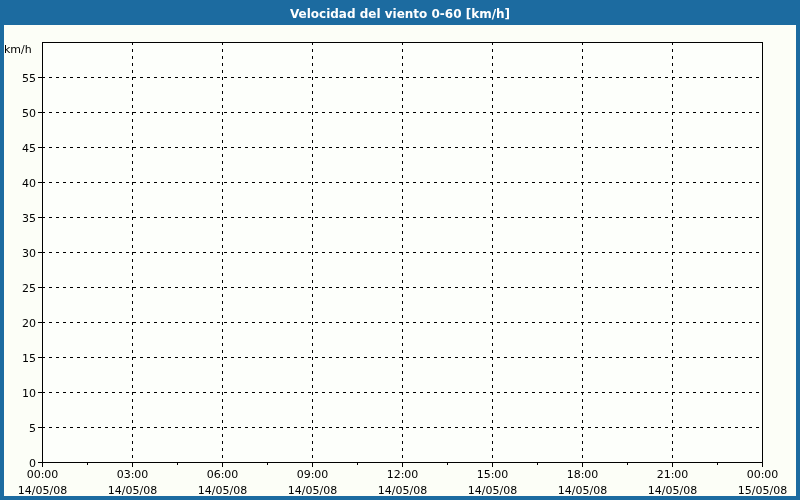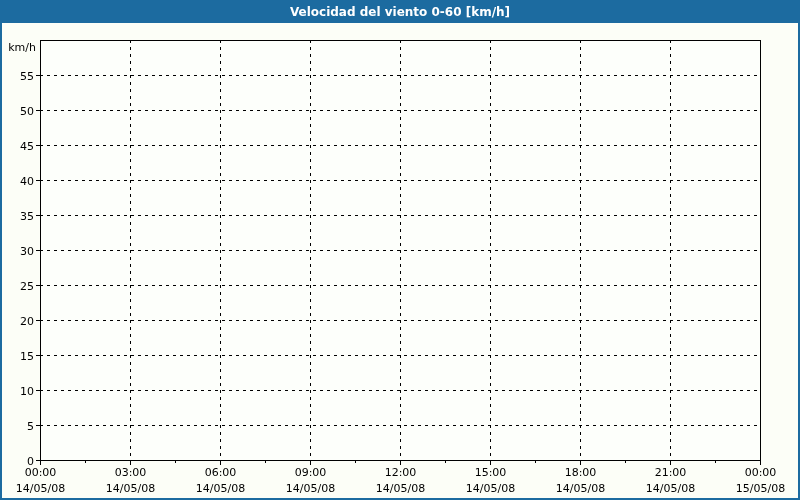--- a/index.html
+++ b/index.html
@@ -6,21 +6,21 @@
     margin: 0;
     padding: 0;
     background: #ffffff;
     font-family: "DejaVu Sans", "Liberation Sans", sans-serif;
   }
   .frame {
     position: relative;
     width: 800px;
     height: 500px;
     box-sizing: border-box;
-    border: 2px solid #7f1d1d;
+    border: 4px solid #7f1d1d;
     background: #fcfef7;
     overflow: hidden;
   }
   .titlebar {
     position: absolute;
     left: 0;
     top: 0;
     width: 100%;
     height: 21px;
     background: #1c6ba0;
@@ -29,21 +29,21 @@
     font-weight: bold;
     line-height: 21px;
     text-align: center;
     letter-spacing: 0px;
   }
   .y-unit {
     position: absolute;
     left: 0;
     top: 39px;
     width: 34px;
-    text-align: right;
+    text-align: left;
     font-size: 11px;
     color: #000000;
   }
   svg.chart {
     position: absolute;
     left: 0;
     top: 0;
     width: 796px;
     height: 496px;
   }

